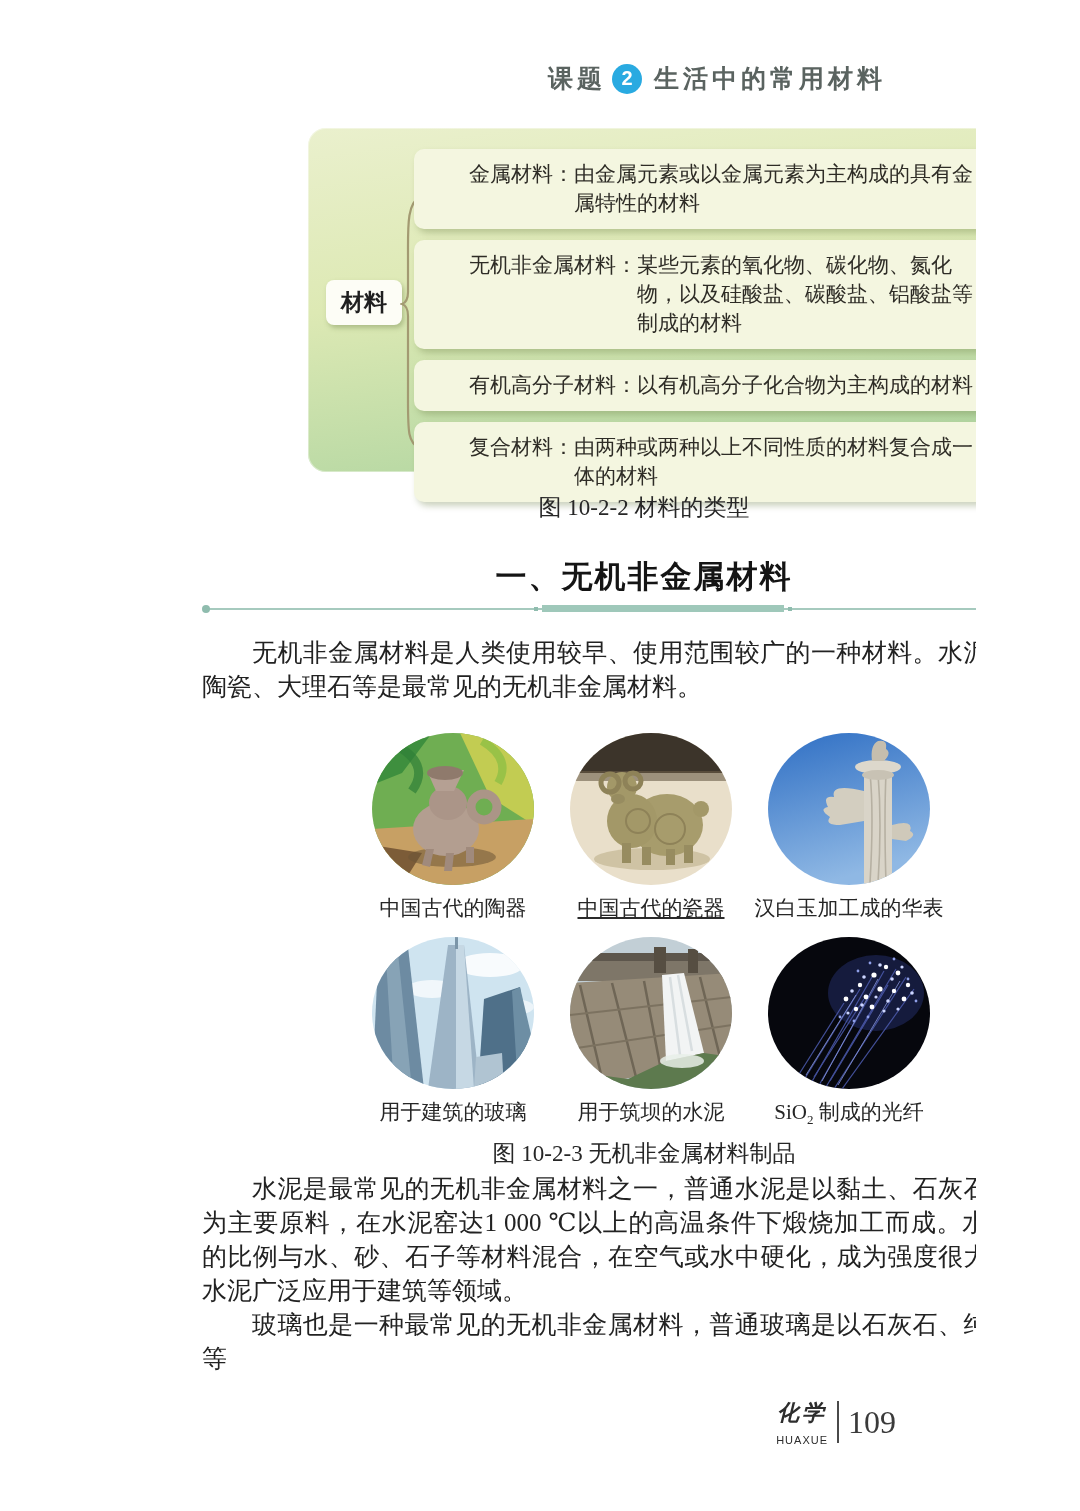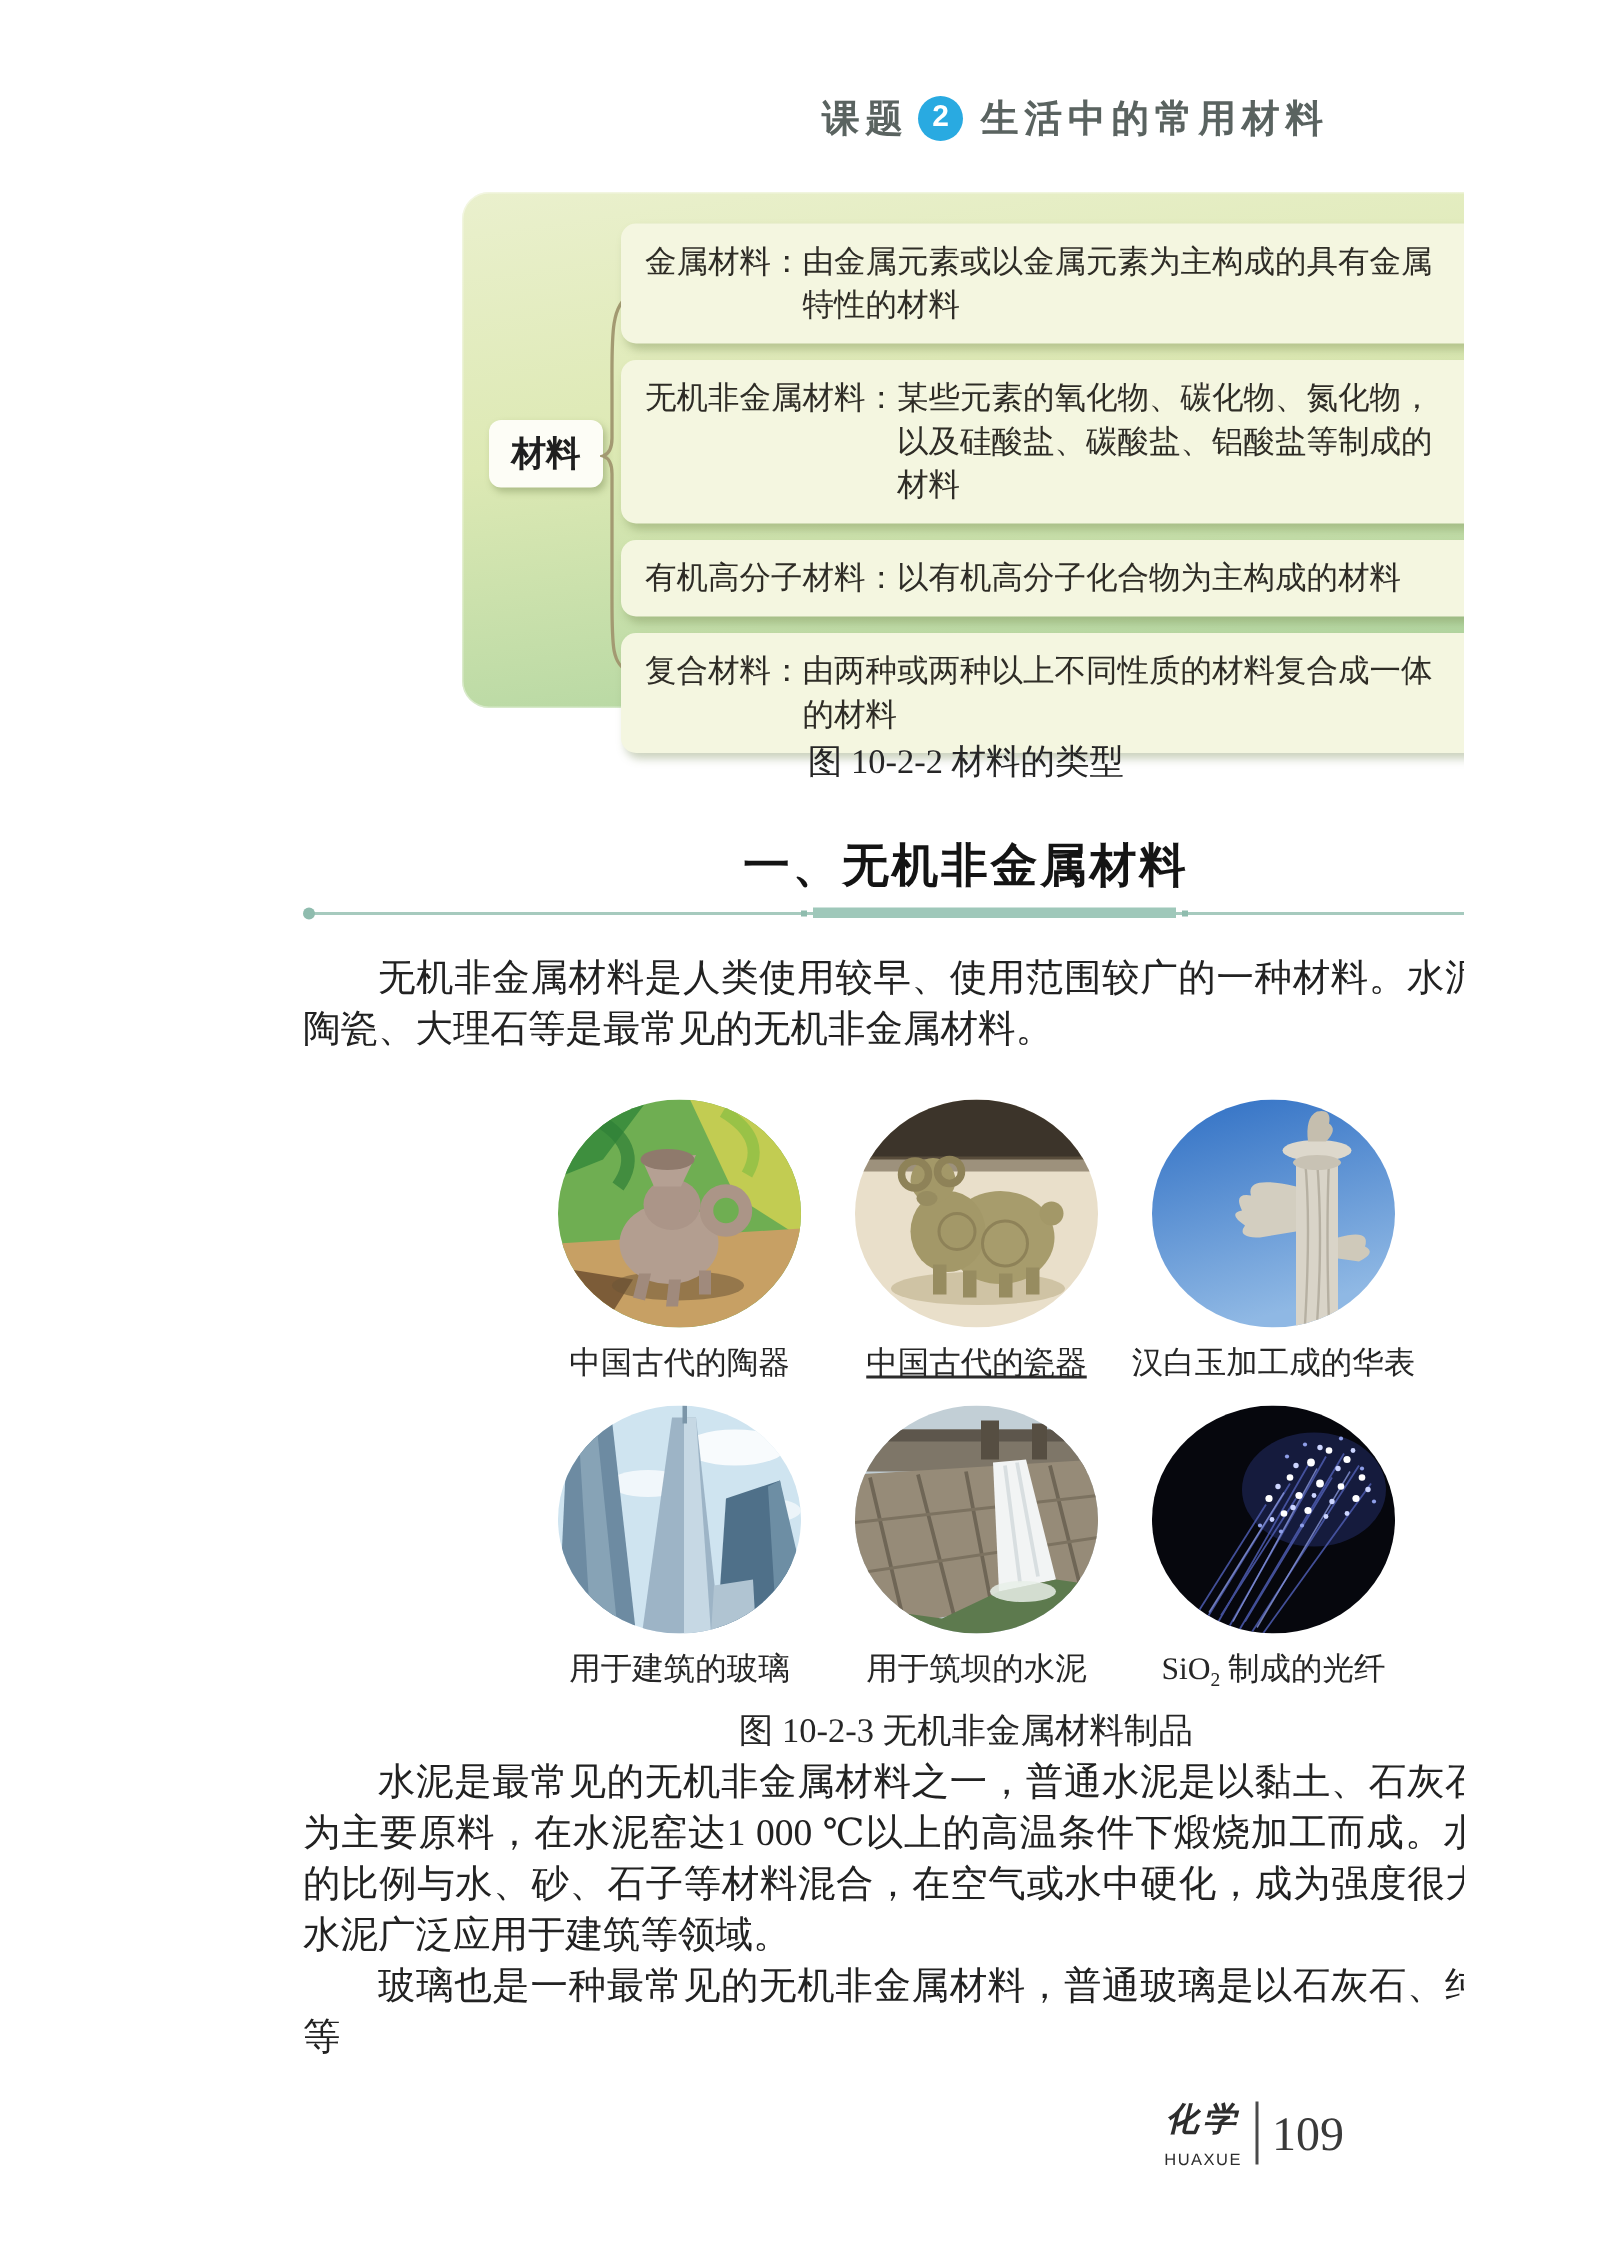--- a/index.html
+++ b/index.html
@@ -39,21 +39,21 @@
   .brace-svg { position:absolute; left:92px; top:66px; }
   .branches {
     position:absolute; left:106px; top:21px; width:576px;
     display:flex; flex-direction:column; gap:11px;
   }
   .branch {
     background:#f4f6e0; border-radius:10px; padding:11px 16px;
     box-shadow:3px 4px 6px rgba(108,128,72,.35);
     display:flex; font-size:21px; line-height:29px; color:#2e2c26;
   }
-  .branch .term { white-space:nowrap; }
+  .branch .term { white-space:nowrap;margin-left:39px; }
   .branch .desc { flex:1; }
   
   .fig-caption {
     position:absolute; left:0; width:1080px; text-align:center;
     font-size:23px; color:#262626;
   }
   .section-heading {
     position:absolute; left:0; top:556px; width:1080px; text-align:center;
     font-family:"Liberation Sans","DejaVu Sans",sans-serif;
     font-weight:bold; font-size:31px; color:#141414; letter-spacing:2px;

